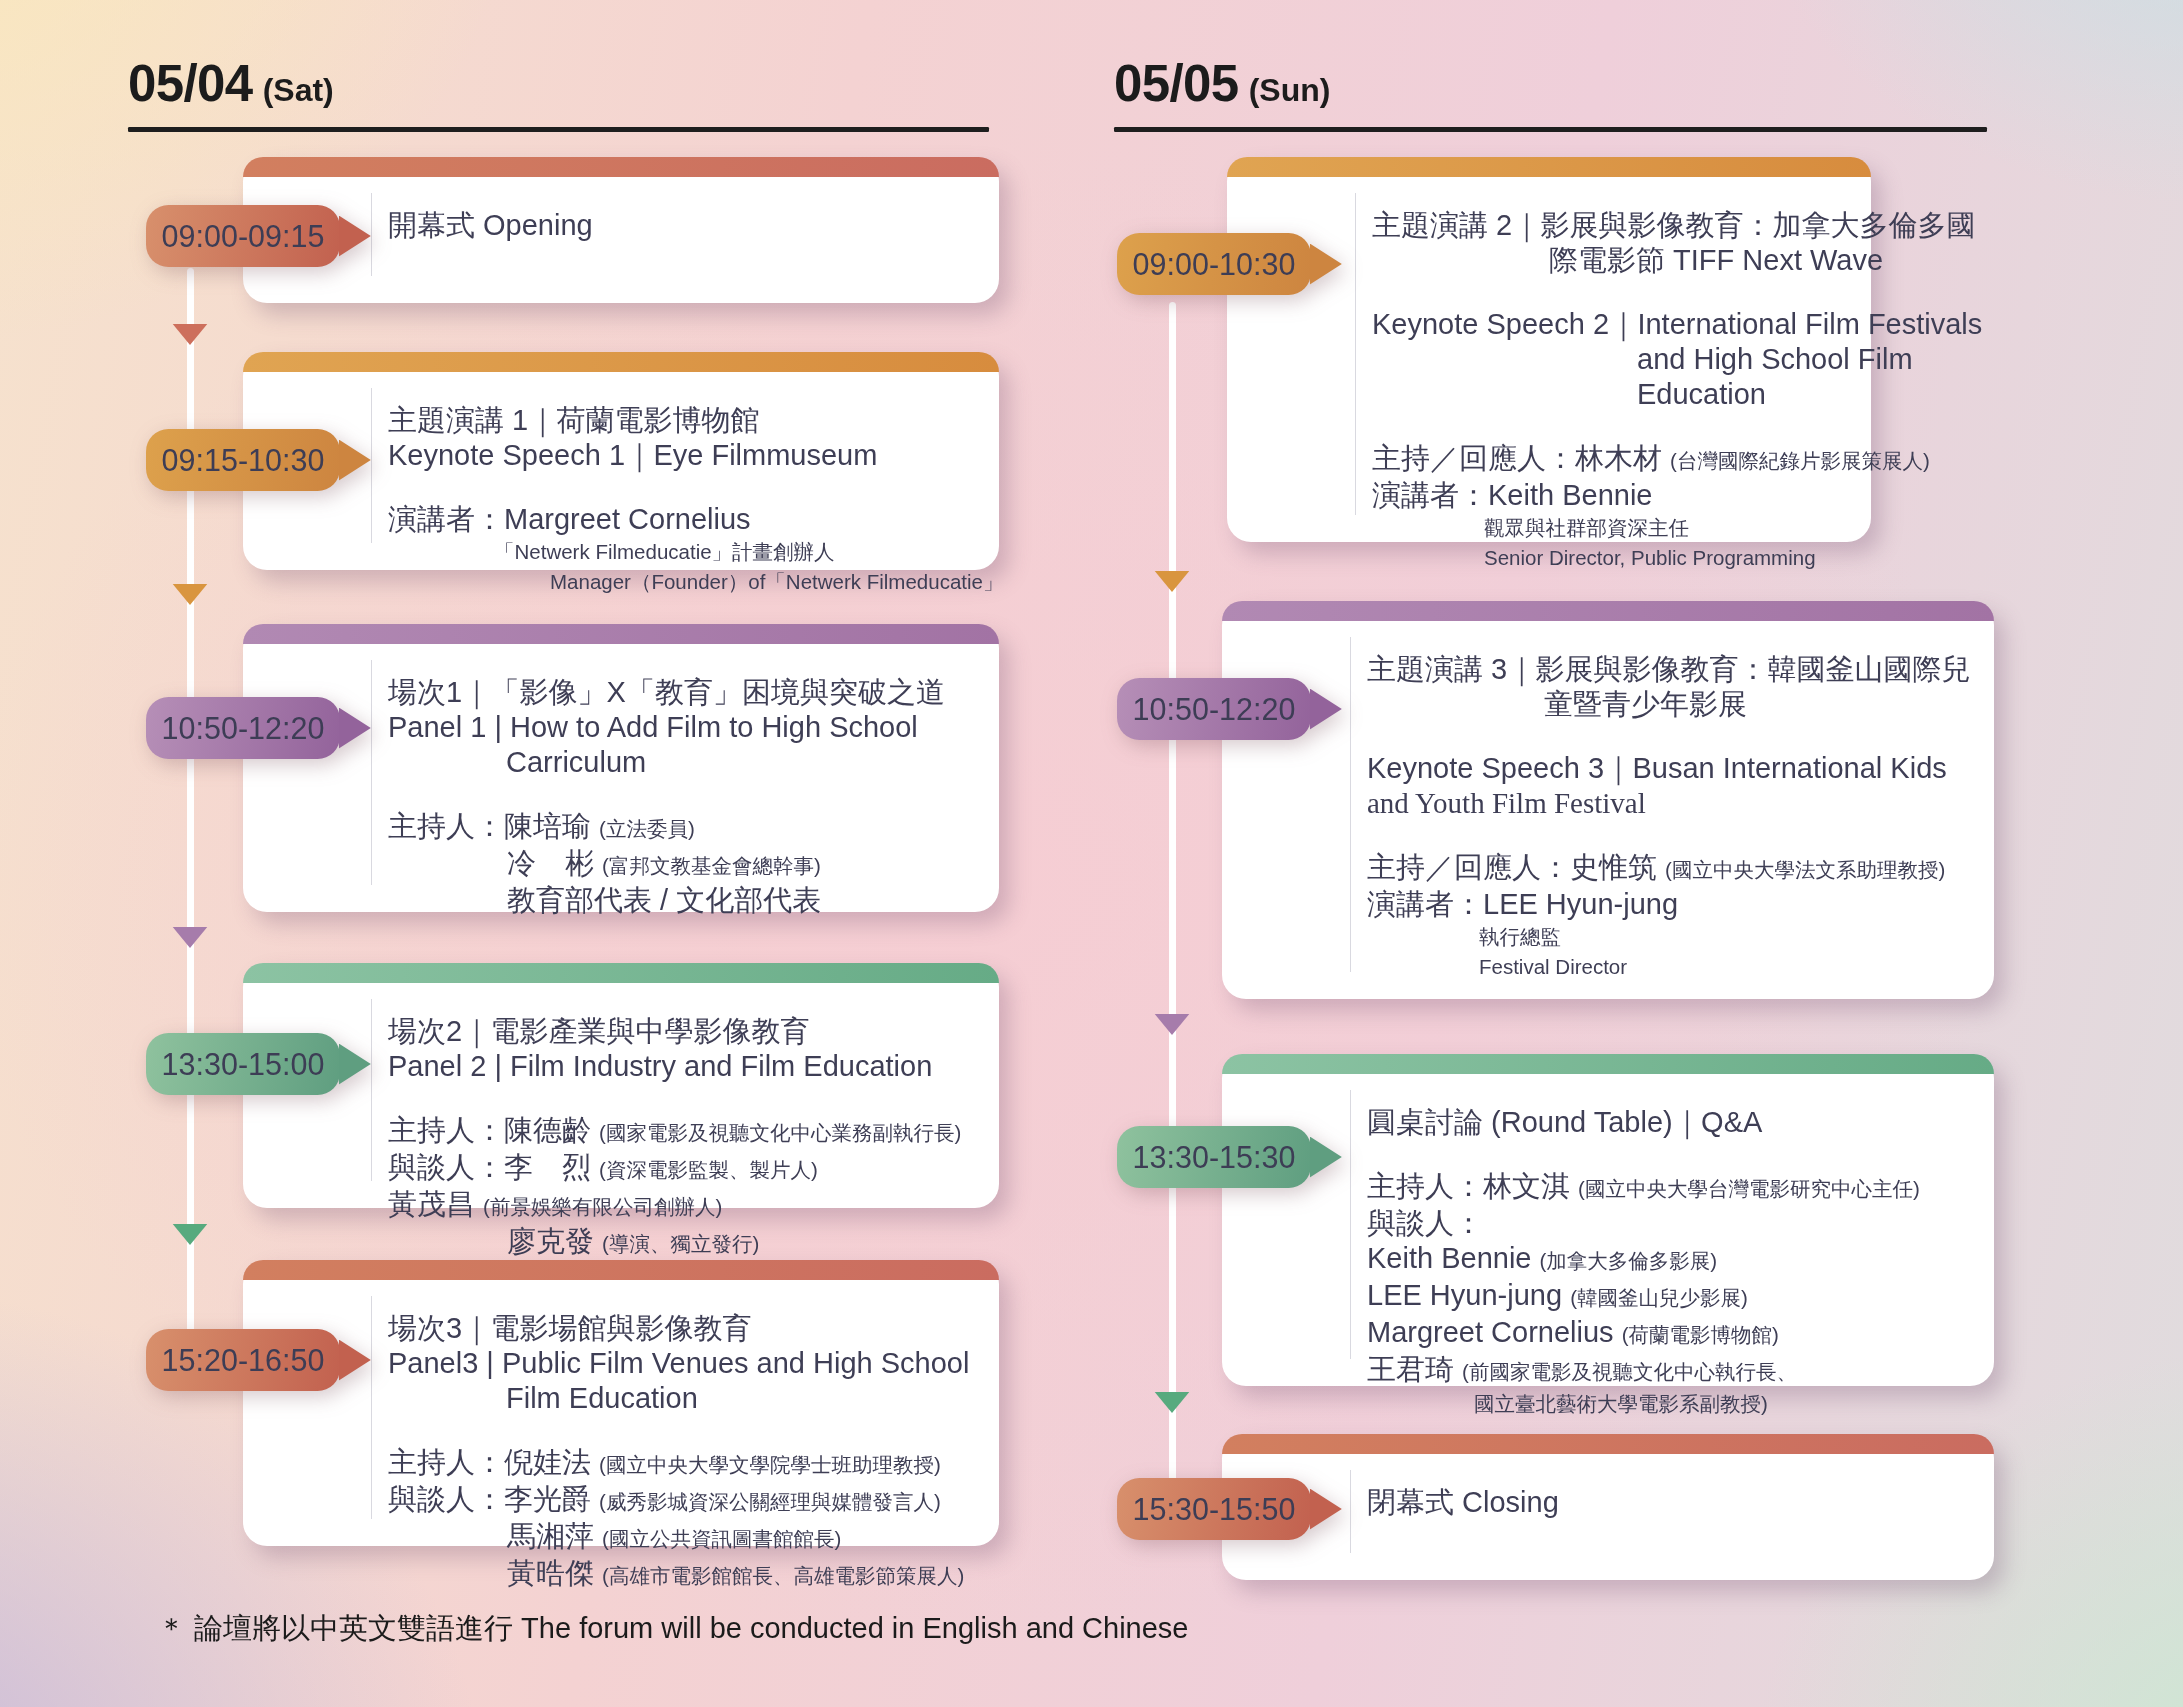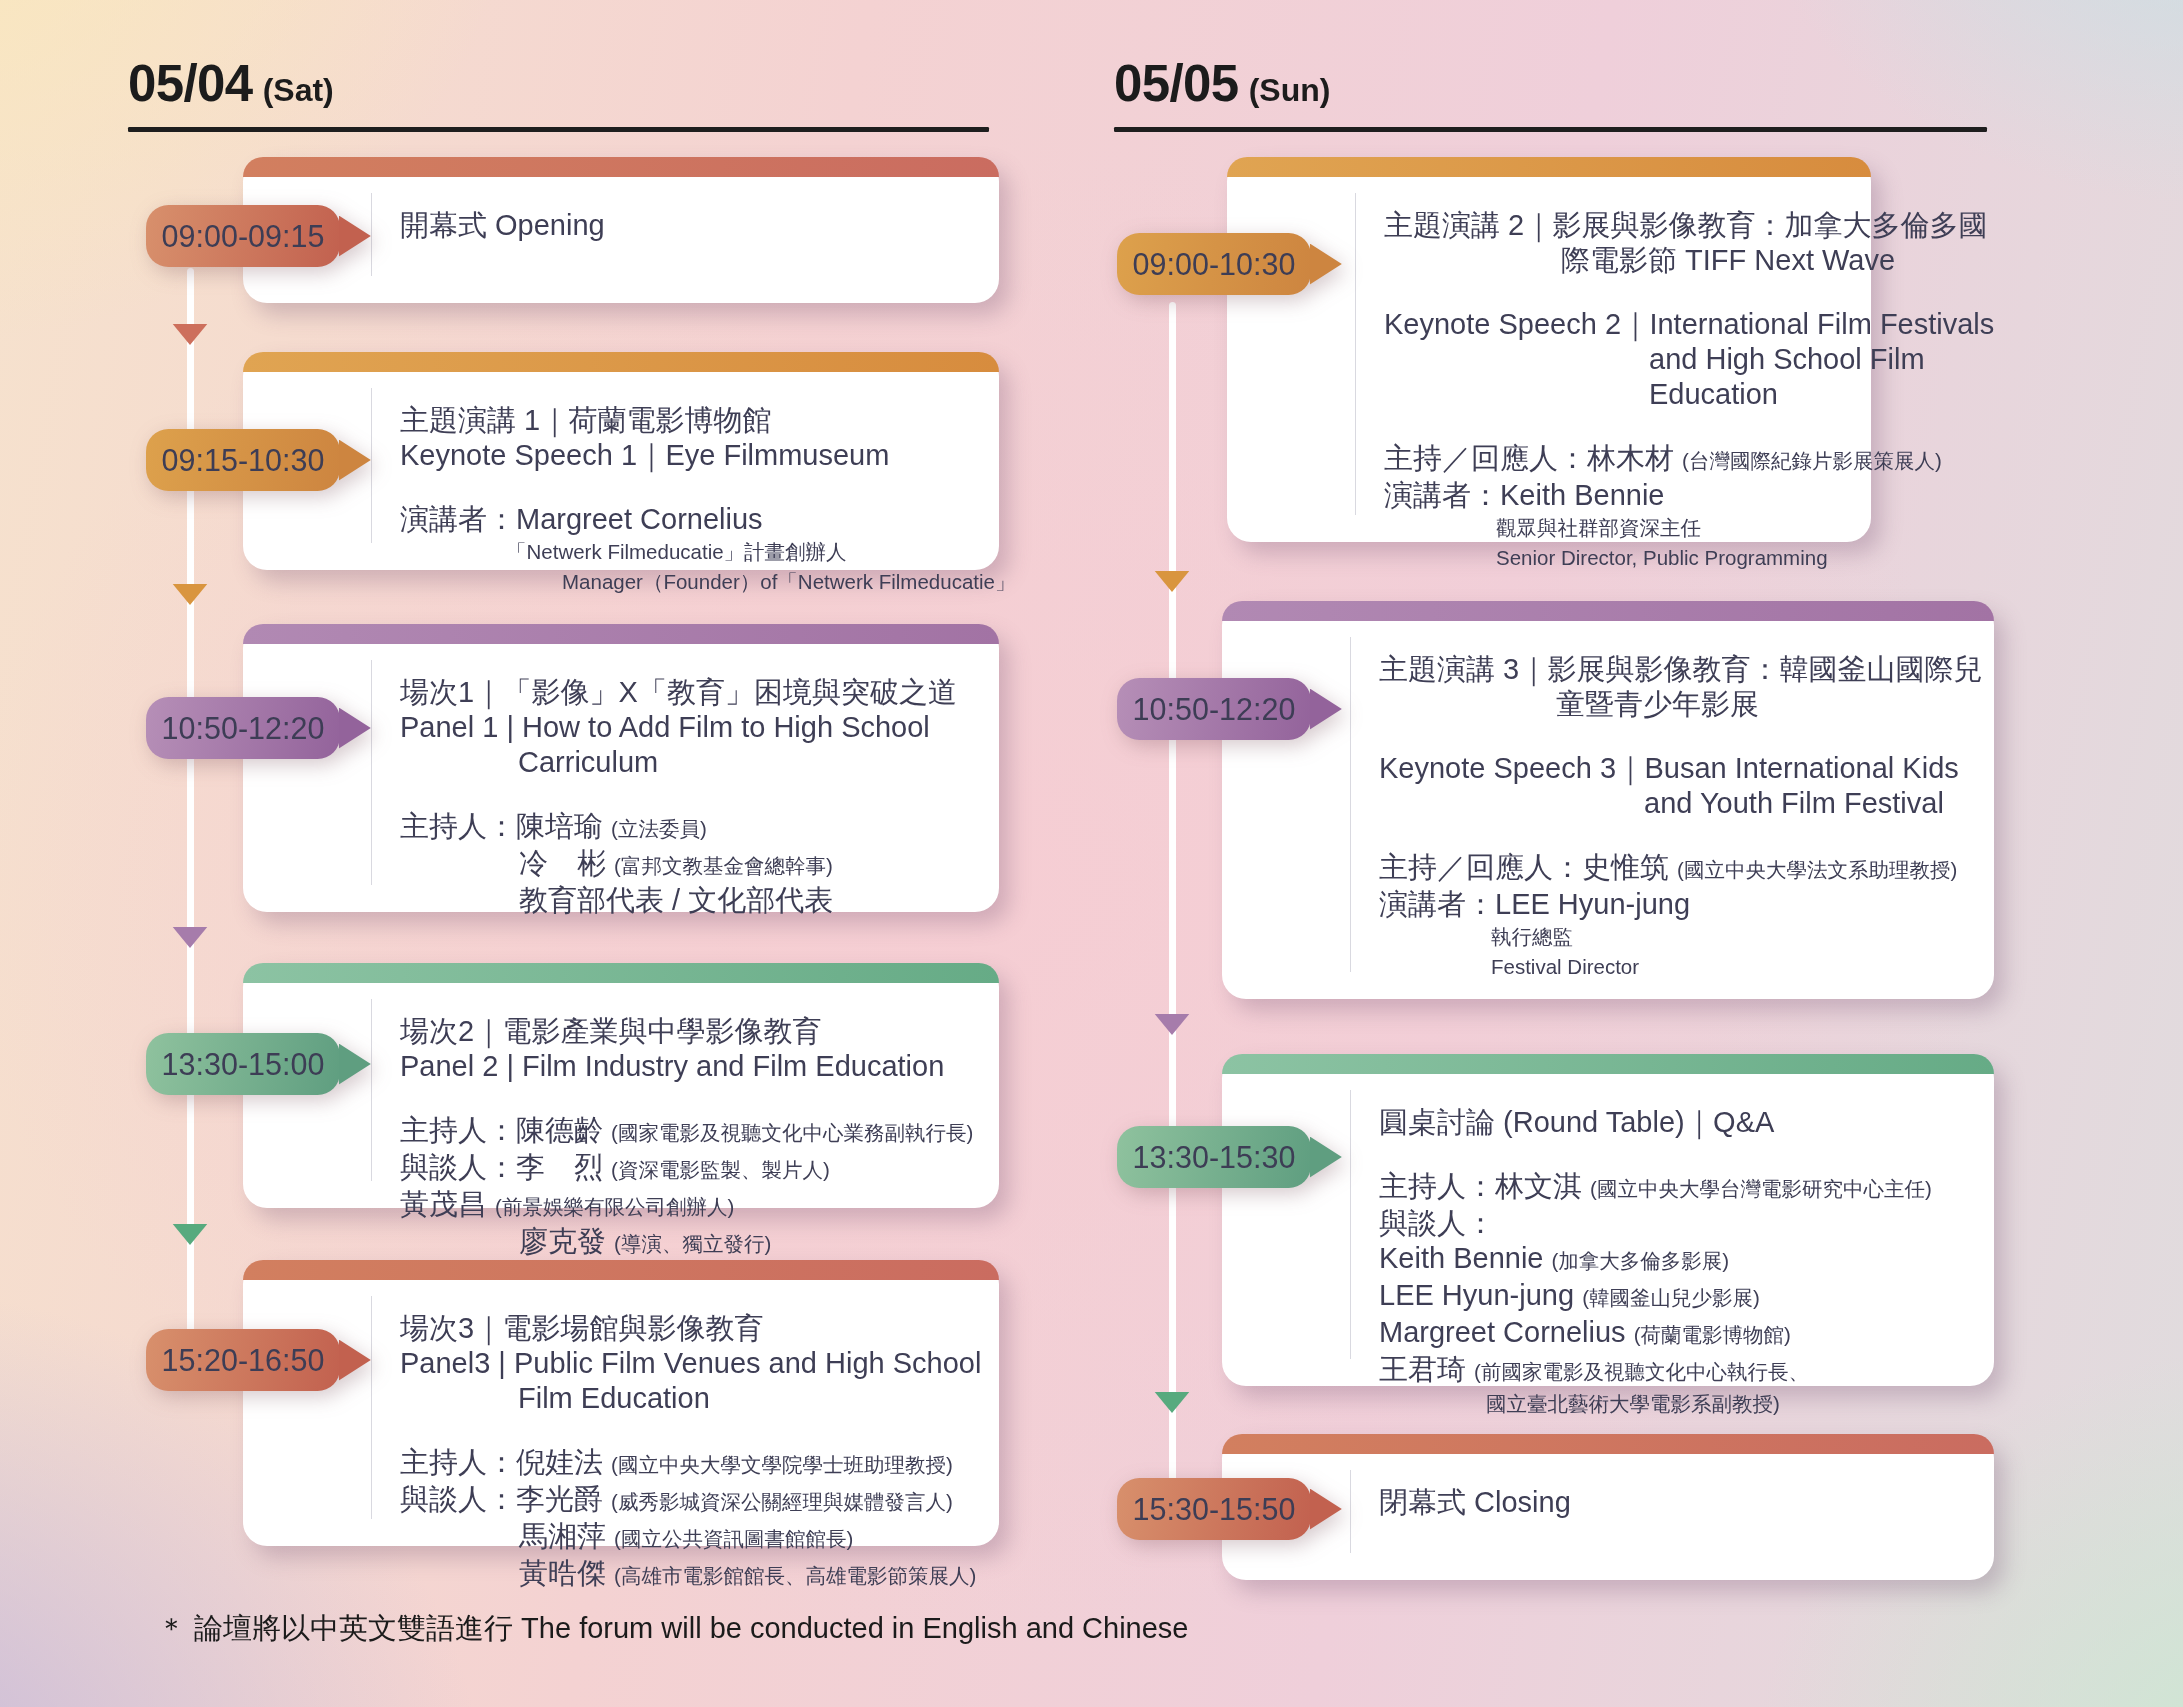--- a/index.html
+++ b/index.html
@@ -16,21 +16,21 @@
   .day-header{position:absolute;color:#1c1c1c;z-index:5;}
   .day-header .date{font-size:51px;font-weight:700;letter-spacing:-0.6px;}
   .day-header .dow{font-size:32px;font-weight:700;margin-left:10px;}
   .day-header .rule{height:5px;background:#1e1e1e;margin-top:13.7px;border-radius:1.2px;}
   .timeline{position:absolute;width:6.8px;background:#ffffff;border-radius:3.7px;z-index:1;}
   .marker{position:absolute;width:36px;height:21px;clip-path:polygon(2% 0,98% 0,50% 100%);z-index:2;}
   .card{position:absolute;background:#ffffff;border-radius:24px;
         box-shadow:10px 11.2px 21px rgba(112,80,112,0.28);z-index:3;}
   .card-bar{position:absolute;top:0;left:0;width:100%;height:20px;border-radius:24px 24px 0 0;}
   .card-body{position:absolute;left:128px;right:15px;top:36px;bottom:27px;
-        border-left:1.9px solid #d9d9e0;padding:15px 0 0 28px;color:#3e3e55;}
+        border-left:1.9px solid #d9d9e0;padding:15px 0 0 16px;color:#3e3e55;}
   .line{font-size:29px;line-height:35px;font-weight:400;white-space:nowrap;}
   .line.gap{margin-top:29px;}
   .line.small{font-size:20.5px;line-height:30px;}
   .seg-small{font-size:20.5px;}
   .badge{position:absolute;z-index:4;height:62px;display:flex;align-items:center;
         filter:drop-shadow(5px 6.2px 10px rgba(120,80,90,0.30));}
   .badge-body{width:194px;height:62px;border-radius:22.4px;display:flex;align-items:center;
         justify-content:center;font-size:30.5px;color:#3d3d55;}
   .badge-tip{width:32px;height:41px;margin-left:-1.2px;clip-path:polygon(0 0,100% 50%,0 100%);}
   .footnote{position:absolute;left:157px;top:1609px;font-size:29px;font-weight:400;color:#1b1b1b;z-index:5;}
@@ -160,21 +160,21 @@
         <span>09:00-10:30</span>
       </div>
       <div class="badge-tip" style="background: rgb(205, 133, 64);"></div>
     </div>
     <div class="card" style="left: 1222px; top: 601px; width: 772px; height: 398px;">
       <div class="card-bar" style="background: linear-gradient(90deg, rgb(177, 137, 179), rgb(162, 115, 164));"></div>
       <div class="card-body">
         <div class="line"><span class="seg">主題演講 3｜影展與影像教育：韓國釜山國際兒</span></div>
         <div class="line" style="margin-left: 177px;"><span class="seg">童暨青少年影展</span></div>
         <div class="line gap"><span class="seg">Keynote Speech 3｜Busan International Kids</span></div>
-        <div class="line" style="margin-left: 265px;"><span class="seg">and Youth Film Festival</span></div>
+        <div class="line" style=" font-family: Liberation Serif, serif;"><span class="seg">and Youth Film Festival</span></div>
         <div class="line gap"><span class="seg">主持／回應人：史惟筑 </span><span class="seg-small">(國立中央大學法文系助理教授)</span></div>
         <div class="line"><span class="seg">演講者：LEE Hyun-jung</span></div>
         <div class="line small" style="margin-left: 112px;"><span class="seg">執行總監</span></div>
         <div class="line small" style="margin-left: 112px;"><span class="seg">Festival Director</span></div>
       </div>
     </div>
     <div class="badge" style="left: 1117px; top: 678px;">
       <div class="badge-body" style="background: linear-gradient(100deg, rgb(182, 143, 183), rgb(147, 99, 155));">
         <span>10:50-12:20</span>
       </div>

